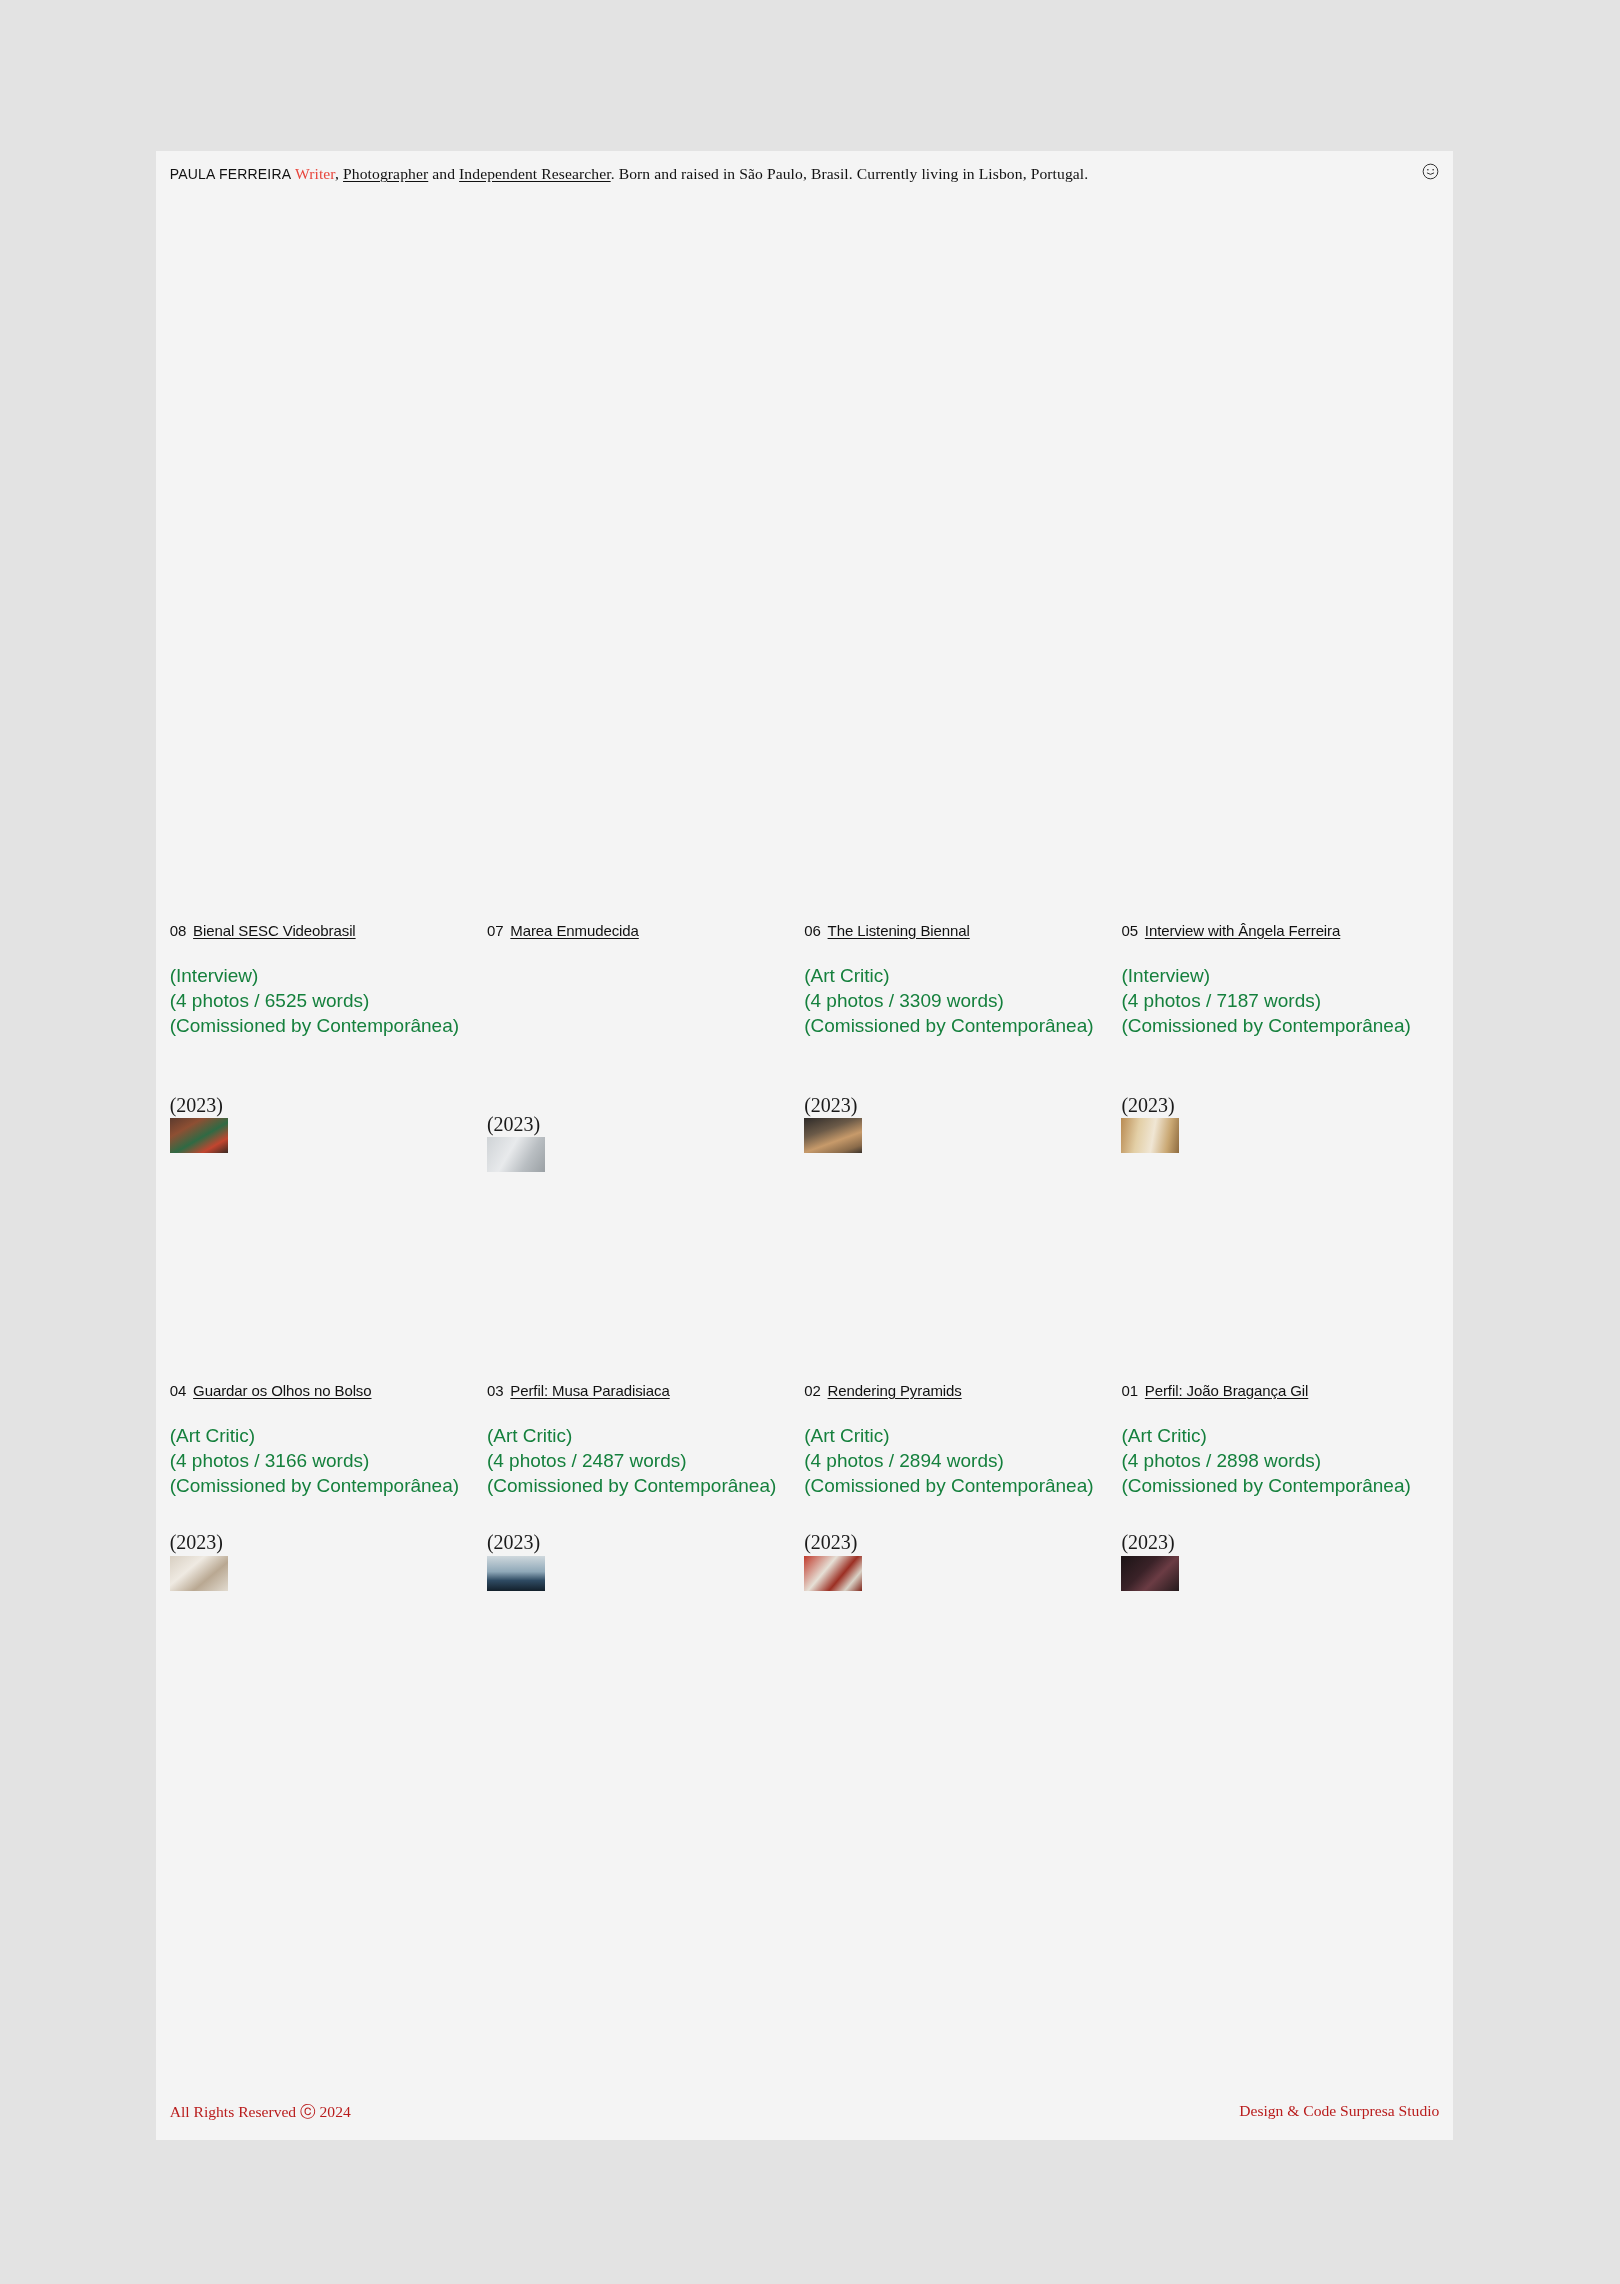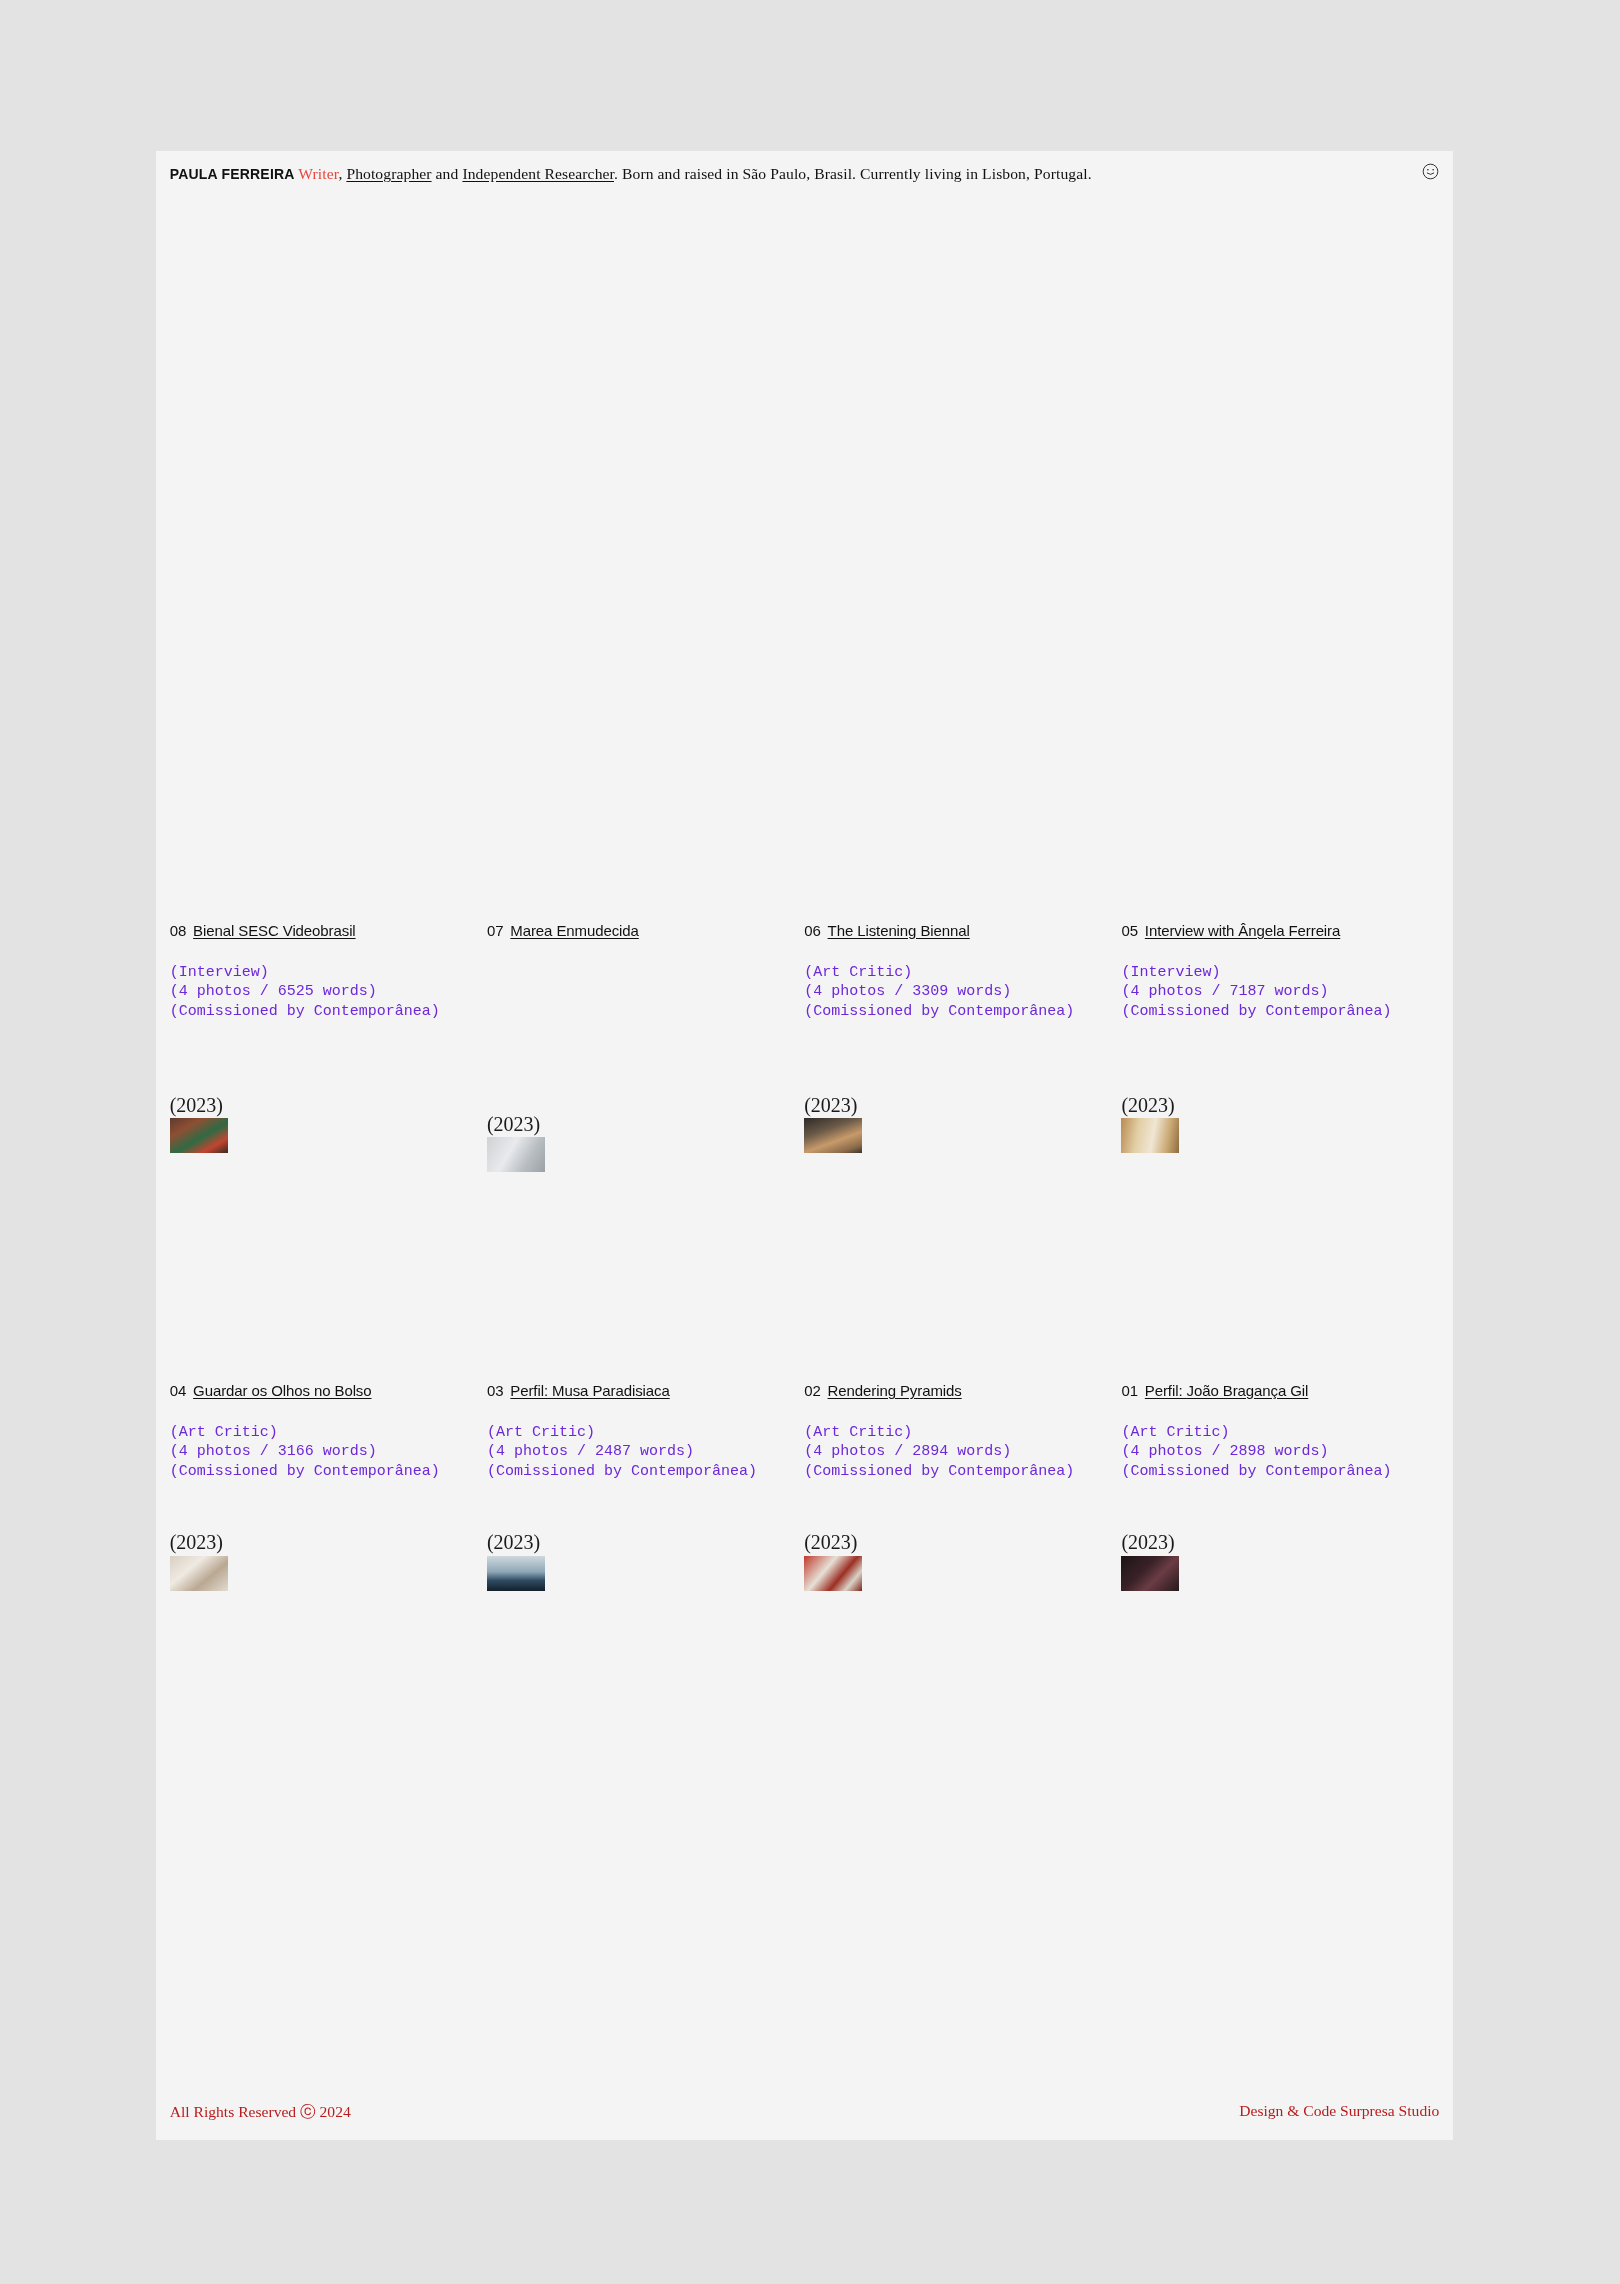--- a/index.html
+++ b/index.html
@@ -36,21 +36,21 @@
   .topline {
     font-family: "Liberation Serif", serif;
     font-size: 15.6px;
     line-height: 1.2;
     color: #111;
     letter-spacing: 0.1px;
     white-space: nowrap;
   }
   .topline .nm {
     font-family: "Liberation Sans", sans-serif;
-    font-weight: 700;
+    font-weight: 400;
     font-size: 14px;
     letter-spacing: 0.2px;
     text-align: right;
   }
   .topline .red {
     color: #e8453c;
     font-family: Liberation Serif, serif;
   }
   .topline a {
     color: #111;
@@ -124,24 +124,24 @@
     margin-right: 6.9px;
   }
   .cell-title {
     text-decoration: underline;
     text-underline-offset: 2.3px;
     cursor: pointer;
   }
 
   .cell-meta {
     margin-top: 23.6px;
-    font-family: Liberation Mono, monospace;
-    font-size: 15px;
+    font-family: Liberation Sans, sans-serif;
+    font-size: 19px;
     line-height: 1.32;
-    color: #6d28d9;
+    color: #15803d;
   }
   .cell-year {
     position: absolute;
     left: 0;
     font-family: "Liberation Serif", serif;
     font-size: 20px;
     color: #1a1a1a;
   }
   .thumb {
     position: absolute;

